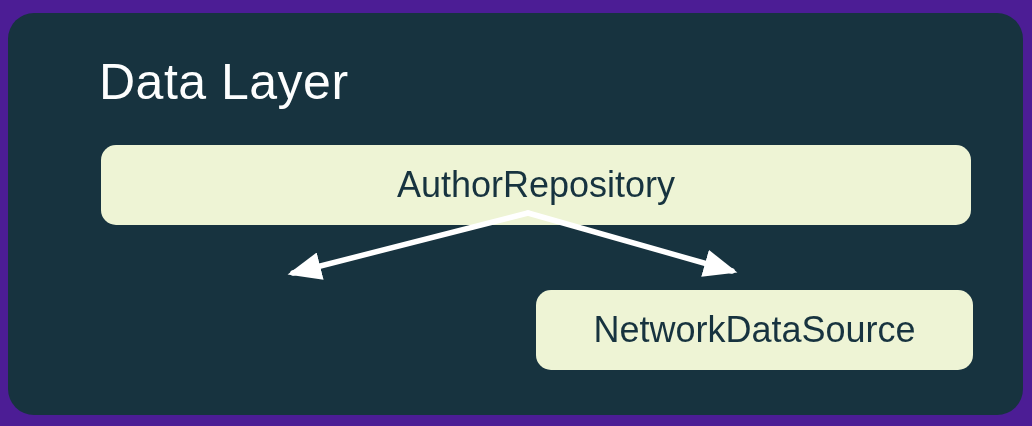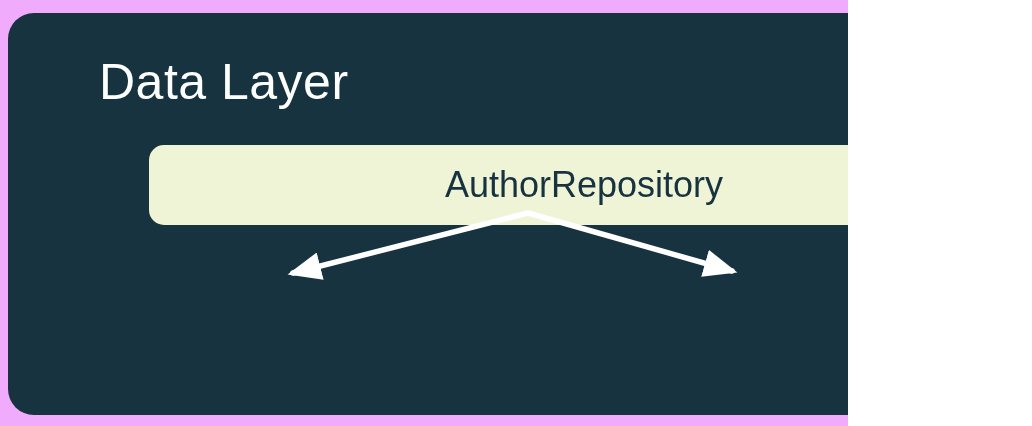--- a/index.html
+++ b/index.html
@@ -3,23 +3,23 @@
 <meta charset="utf-8">
 <style>
   html, body {
     margin: 0;
     padding: 0;
     background: #ffffff;
     font-family: "Liberation Sans", "DejaVu Sans", sans-serif;
   }
   .stage {
     position: relative;
-    width: 848px;
+    width: 1032px;
     height: 426px;
-    background: #f0abfc;
+    background: #4c1d95;
     overflow: hidden;
   }
   .container {
     position: absolute;
     left: 8px;
     top: 13px;
     width: 1015px;
     height: 402px;
     background: #17333F;
     border-radius: 26px;
@@ -45,21 +45,20 @@
     color: #17333F;
     font-size: 36px;
     font-weight: 400;
     white-space: nowrap;
   }
   .node-author {
     left: 93px;
     top: 132px;
     width: 870px;
     height: 80px;
-    margin-left: 48px;
   }
   .node-local {
     left: 93px;
     top: 277px;
     width: 375px;
     height: 80px;
   }
   .node-network {
     left: 528px;
     top: 277px;
@@ -80,20 +79,23 @@
 
 <div class="stage">
   <div class="container">
     <div class="title">Data Layer</div>
 
     <div class="node node-author">
       <span>AuthorRepository</span>
     </div>
 
 
+    <div class="node node-network">
+      <span>NetworkDataSource</span>
+    </div>
   </div>
 
   <svg class="arrows" viewBox="0 0 1032 426">
     <defs>
       <marker id="arrowhead" viewBox="0 0 12 10" markerUnits="userSpaceOnUse" markerWidth="34" markerHeight="28" refX="10" refY="5" orient="auto">
         <path d="M0,0 L12,5 L0,10 z" fill="#FFFFFF"></path>
       </marker>
     </defs>
     <line x1="528" y1="213" x2="293" y2="273" stroke="#FFFFFF" stroke-width="5.5" stroke-linecap="round" marker-end="url(#arrowhead)"></line>
     <line x1="528" y1="213" x2="732" y2="271" stroke="#FFFFFF" stroke-width="5.5" stroke-linecap="round" marker-end="url(#arrowhead)"></line>

